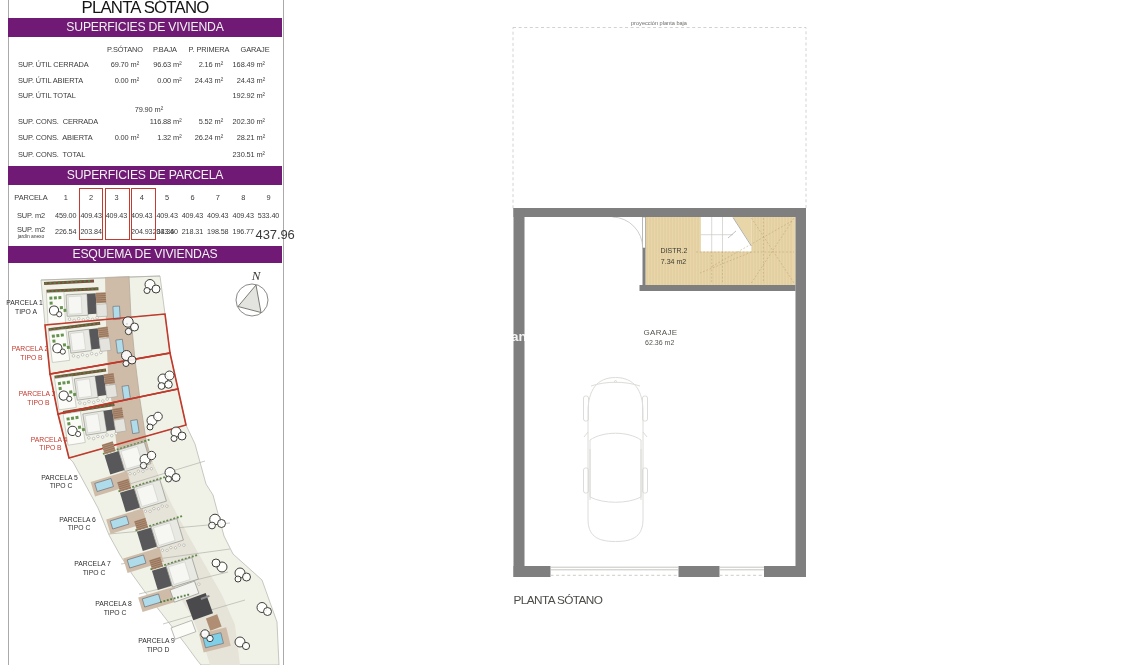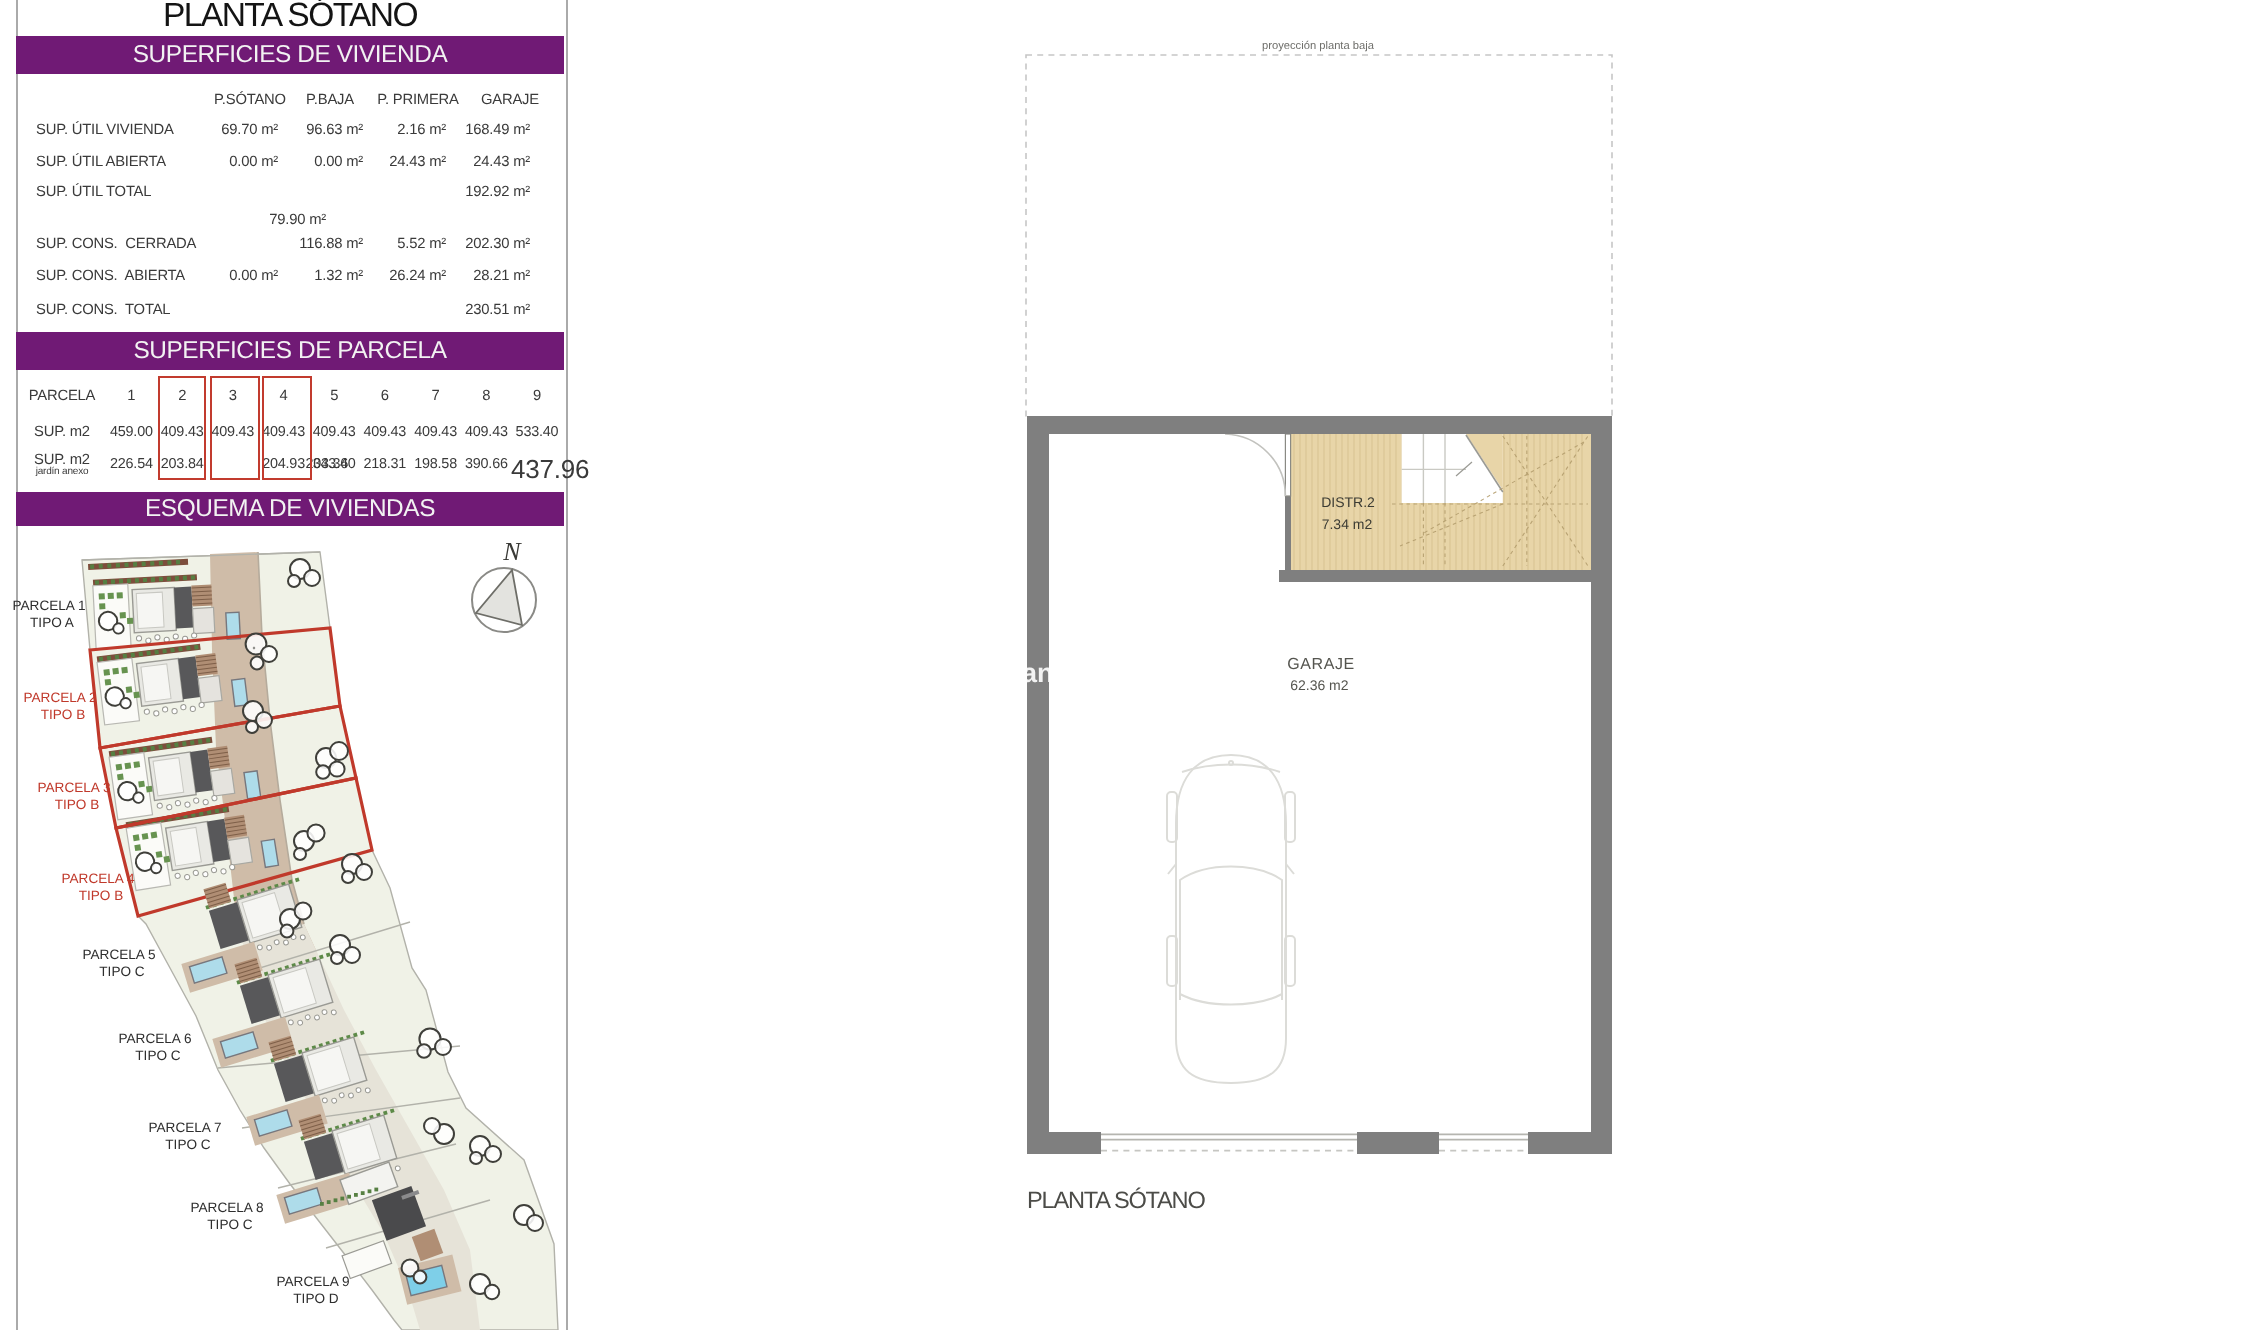--- a/index.html
+++ b/index.html
@@ -20,21 +20,21 @@
 <div class="abs" style="left:282.5px;top:0;width:1px;height:665px;background:#aaaaaa;"></div>
 
 <div class="abs ct" style="left:8px;top:-2px;width:274px;font-size:16.8px;letter-spacing:-0.8px;color:#141414;">PLANTA SÓTANO</div>
 
 <div class="bar" style="top:18px;height:19px;font-size:12.2px;line-height:19px;">SUPERFICIES DE VIVIENDA</div>
 
 <div class="cell ct" style="left:95px;top:45px;width:60px;">P.SÓTANO</div>
 <div class="cell ct" style="left:135px;top:45px;width:60px;">P.BAJA</div>
 <div class="cell ct" style="left:179px;top:45px;width:60px;">P. PRIMERA</div>
 <div class="cell ct" style="left:225px;top:45px;width:60px;">GARAJE</div>
-<div class="cell" style="left:18px;top:60px;">SUP. ÚTIL VIVIENDA</div>
+<div class="cell" style="left:18px;top:60px;">SUP. ÚTIL CERRADA</div>
 <div class="cell rt" style="left:79px;top:60px;width:60px;">69.70 m²</div>
 <div class="cell rt" style="left:121.5px;top:60px;width:60px;">96.63 m²</div>
 <div class="cell rt" style="left:163px;top:60px;width:60px;">2.16 m²</div>
 <div class="cell rt" style="left:205px;top:60px;width:60px;">168.49 m²</div>
 <div class="cell" style="left:18px;top:76px;">SUP. ÚTIL ABIERTA</div>
 <div class="cell rt" style="left:79px;top:76px;width:60px;">0.00 m²</div>
 <div class="cell rt" style="left:121.5px;top:76px;width:60px;">0.00 m²</div>
 <div class="cell rt" style="left:163px;top:76px;width:60px;">24.43 m²</div>
 <div class="cell rt" style="left:205px;top:76px;width:60px;">24.43 m²</div>
 <div class="cell" style="left:18px;top:91px;">SUP. ÚTIL TOTAL</div>
@@ -74,21 +74,21 @@
 <div class="cell ct" style="left:154.1px;top:210.5px;width:26px;font-size:7.2px;">409.43</div>
 <div class="cell ct" style="left:154.1px;top:226.5px;width:26px;font-size:7.2px;">343.40</div>
 <div class="cell ct" style="left:179.4px;top:192.5px;width:26px;">6</div>
 <div class="cell ct" style="left:179.4px;top:210.5px;width:26px;font-size:7.2px;">409.43</div>
 <div class="cell ct" style="left:179.4px;top:226.5px;width:26px;font-size:7.2px;">218.31</div>
 <div class="cell ct" style="left:204.8px;top:192.5px;width:26px;">7</div>
 <div class="cell ct" style="left:204.8px;top:210.5px;width:26px;font-size:7.2px;">409.43</div>
 <div class="cell ct" style="left:204.8px;top:226.5px;width:26px;font-size:7.2px;">198.58</div>
 <div class="cell ct" style="left:230.2px;top:192.5px;width:26px;">8</div>
 <div class="cell ct" style="left:230.2px;top:210.5px;width:26px;font-size:7.2px;">409.43</div>
-<div class="cell ct" style="left:230.2px;top:226.5px;width:26px;font-size:7.2px;">390.66</div>
+<div class="cell ct" style="left:230.2px;top:226.5px;width:26px;font-size:7.2px;">196.77</div>
 <div class="cell ct" style="left:255.5px;top:192.5px;width:26px;">9</div>
 <div class="cell ct" style="left:255.5px;top:210.5px;width:26px;font-size:7.2px;">533.40</div>
 <div class="cell ct" style="left:255.5px;top:226.5px;width:26px;font-size:13px;">437.96</div>
 
 <div class="abs" style="left:79px;top:187.5px;width:24px;height:52px;border:1.5px solid #c23b2e;box-sizing:border-box;"></div>
 
 <div class="abs" style="left:104.5px;top:187.5px;width:25px;height:52px;border:1.5px solid #c23b2e;box-sizing:border-box;"></div>
 
 <div class="abs" style="left:130.5px;top:187.5px;width:25px;height:52px;border:1.5px solid #c23b2e;box-sizing:border-box;"></div>
 

